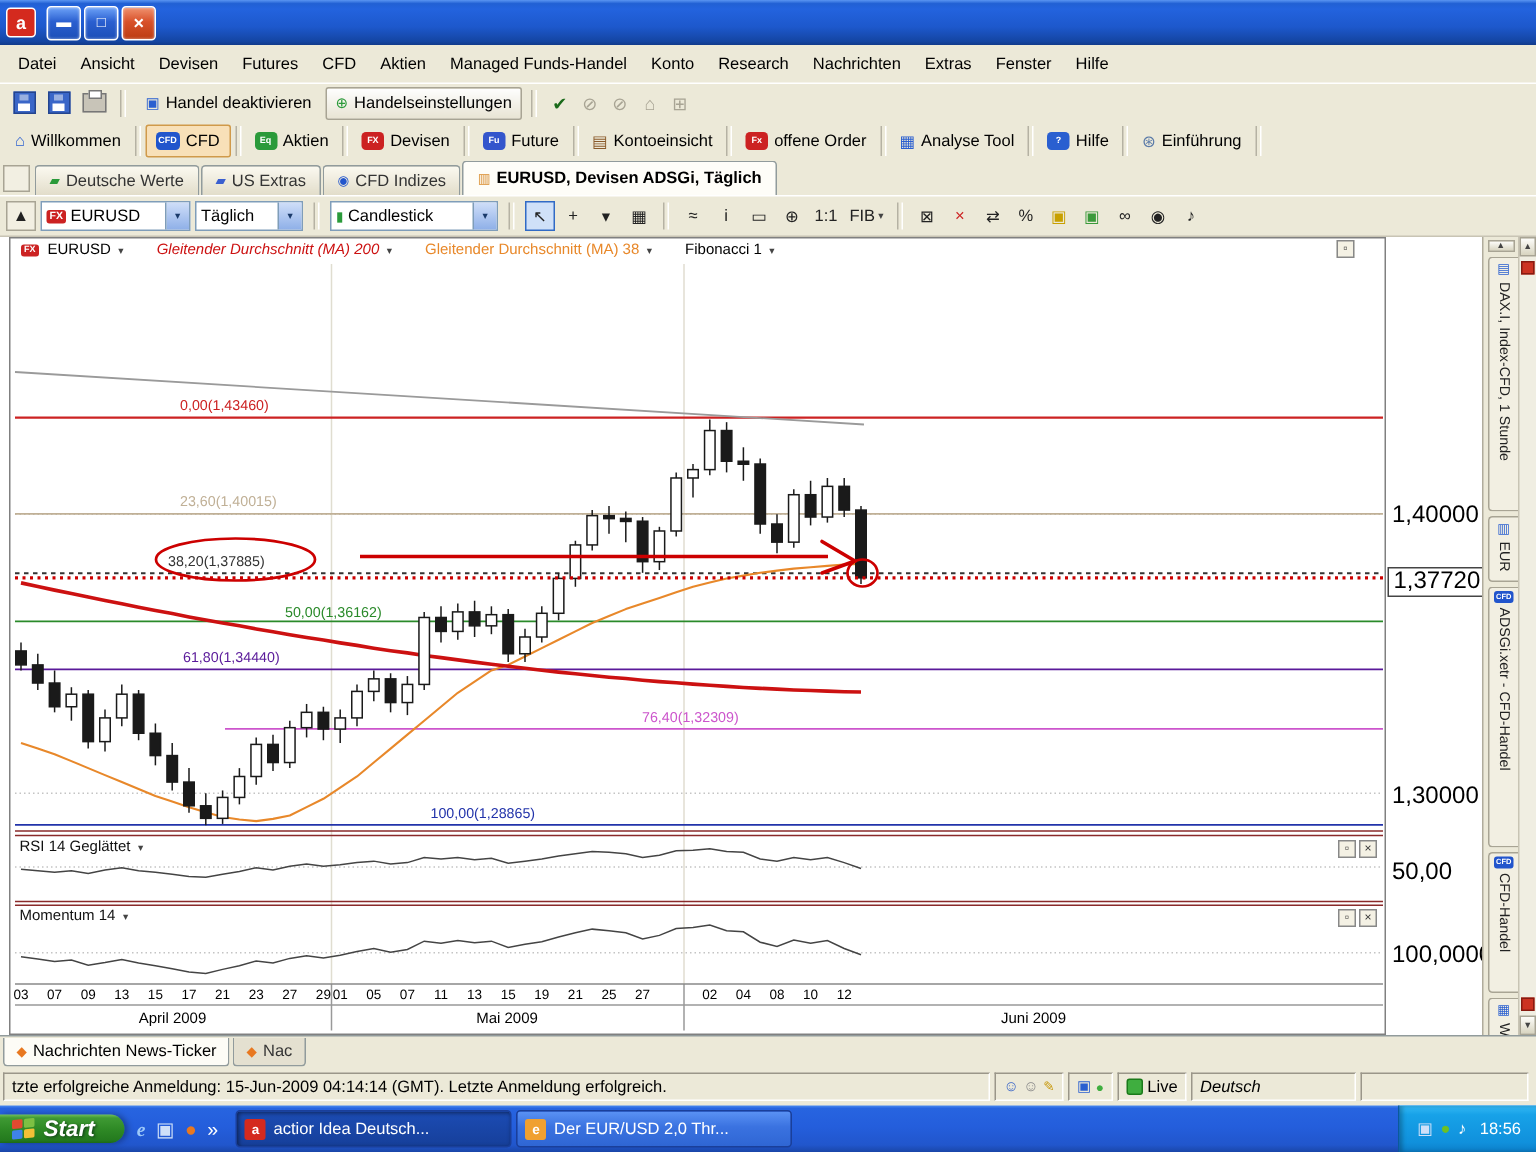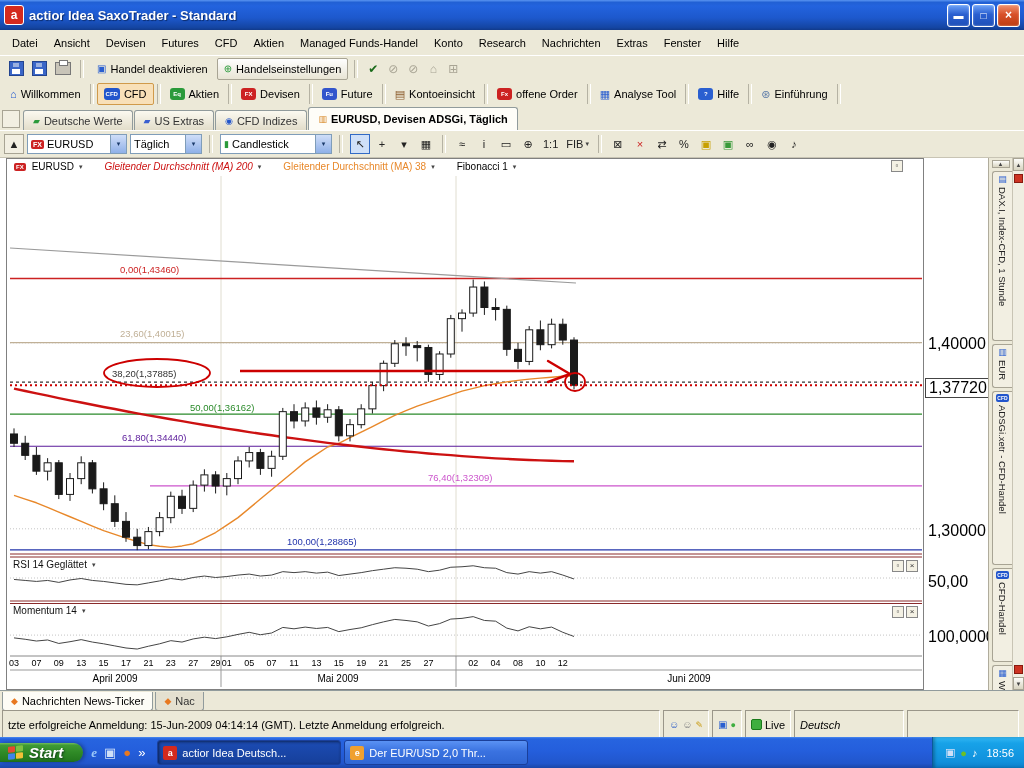--- a/index.html
+++ b/index.html
@@ -82,21 +82,21 @@
   .sc-btn{width:11px;height:13px;background:linear-gradient(#fdfdfa,#d8d4c0);border:1px solid #a8a494;font-size:6px;display:flex;align-items:center;justify-content:center;color:#444;box-sizing:border-box;}
   .sc-red{width:9px;height:9px;background:#cc3322;border:1px solid #881a10;margin:3px 0;box-sizing:border-box;}
   .sc-track{flex:1;}
 
   
   .ticker{position:absolute;top:690px;left:0;width:1024px;height:22px;background:#ece9d8;border-top:1px solid #919b9c;display:flex;align-items:flex-start;padding:1px 0 0 2px;box-sizing:border-box;}
   .ticker-tab{display:flex;align-items:center;gap:4px;font-size:11px;padding:2px 8px;height:19px;border:1px solid #919b9c;border-top:none;border-radius:0 0 3px 3px;background:#e4e0d0;color:#333;margin-right:2px;box-sizing:border-box;white-space:nowrap;overflow:hidden;}
   .ticker-tab.active{background:#fdfcf6;color:#000;}
   .diamond{color:#e87820;font-size:9px;}
   .statusbar{position:absolute;top:712px;left:0;width:1024px;height:25px;background:#ece9d8;display:flex;align-items:center;padding:0 2px;box-sizing:border-box;}
-  .sb{height:29px;border:1px solid;border-color:#9a9689 #fff #fff #9a9689;display:flex;align-items:center;font-size:11px;padding:0 5px;margin-right:3px;gap:3px;color:#000;box-sizing:border-box;}
+  .sb{height:19px;border:1px solid;border-color:#9a9689 #fff #fff #9a9689;display:flex;align-items:center;font-size:11px;padding:0 5px;margin-right:3px;gap:3px;color:#000;box-sizing:border-box;}
   .sb.msg{width:658px;overflow:hidden;white-space:nowrap;}
   .sb.fill{flex:1;}
   .led{width:9px;height:9px;border-radius:2px;background:#3fae3f;border:1px solid #1a7a1a;}
   .pp{font-size:10px;}.pp.b{color:#3a66c8;}.pp.g{color:#888;}
   .pencil{font-size:9px;color:#c89a10;}
   .taskbar{position:absolute;top:737px;left:0;width:1024px;height:31px;display:flex;align-items:center;box-sizing:border-box;
     background:linear-gradient(180deg,#4a8af0 0%,#2764e0 6%,#245edc 45%,#2156cc 85%,#1a46a8 100%);}
   .startbtn{height:19px;padding:0 20px 0 8px;background:linear-gradient(180deg,#72bf5a 0%,#3f9a34 12%,#2f8a26 50%,#247a1e 90%,#1d6a18 100%);border-radius:0 10px 10px 0;display:flex;align-items:center;gap:6px;color:#fff;font-weight:bold;font-style:italic;font-size:15px;text-shadow:1px 1px 2px #14401a;box-shadow:2px 0 4px rgba(0,0,0,.35);box-sizing:border-box;}
   .flag{display:grid;grid-template-columns:7px 7px;grid-template-rows:6px 6px;gap:1px;transform:skewY(-6deg);}
   .flag span{border-radius:1px;display:block;}
@@ -112,21 +112,20 @@
   .tray-ico{font-size:11px;}
   .clock{color:#fff;font-size:11px;margin-left:3px;}
 </style>
 </head>
 <body>
 
 <div class="screen">
 
   <div class="titlebar">
     <div class="app-icon">a</div>
-    <div class="title-text">actior Idea SaxoTrader - Standard</div>
     <div class="winbtn">▬</div>
     <div class="winbtn">□</div>
     <div class="winbtn close">×</div>
   </div>
 
   <div class="menubar" id="menubar">
       <span class="menu-item">Datei</span>
       <span class="menu-item">Ansicht</span>
       <span class="menu-item">Devisen</span>
       <span class="menu-item">Futures</span>

